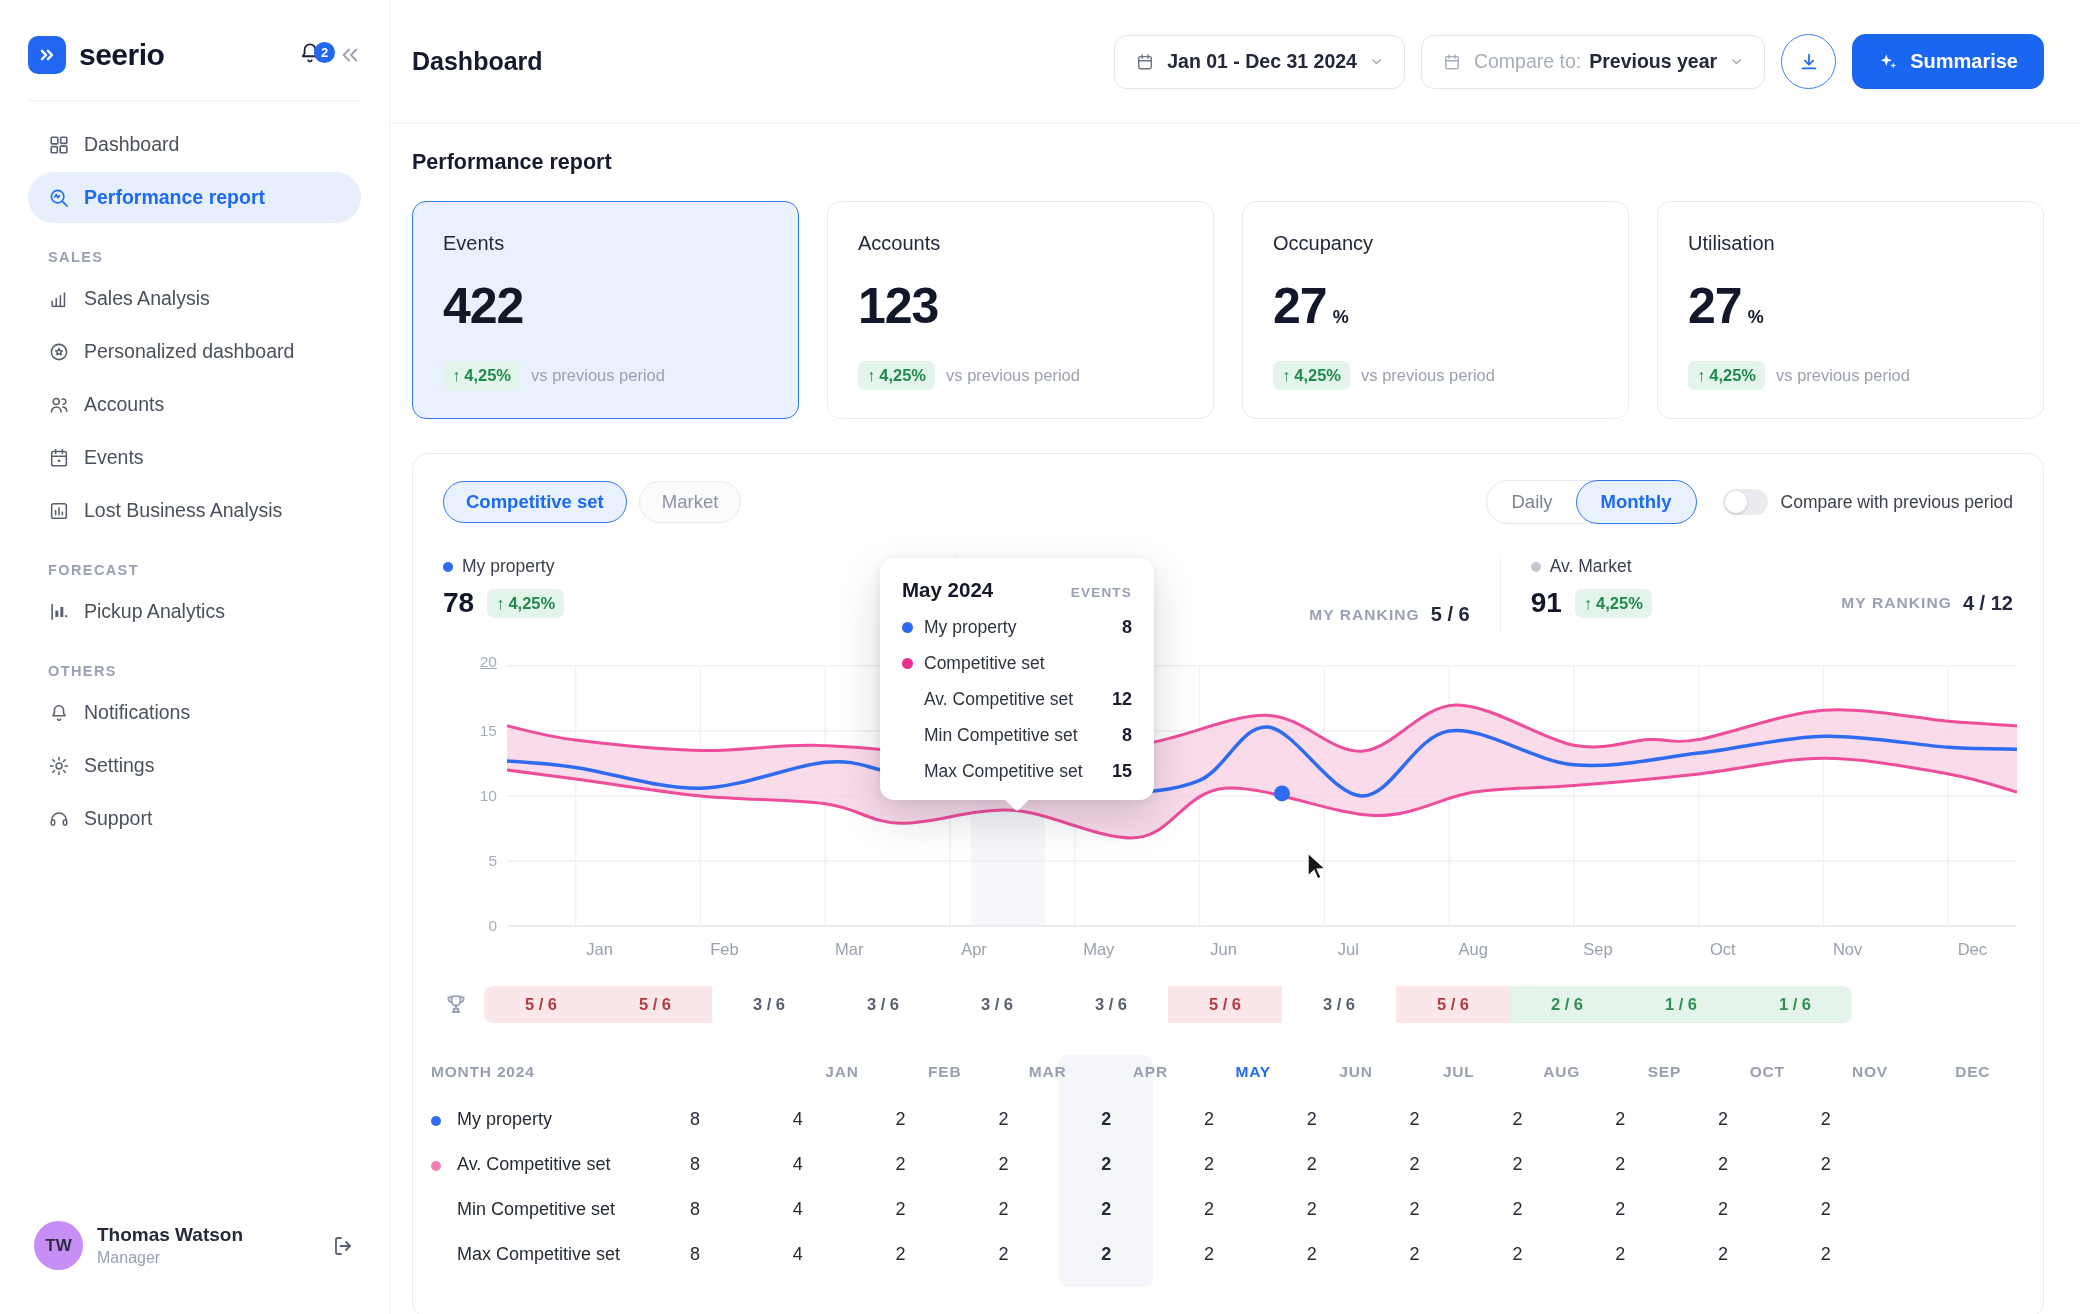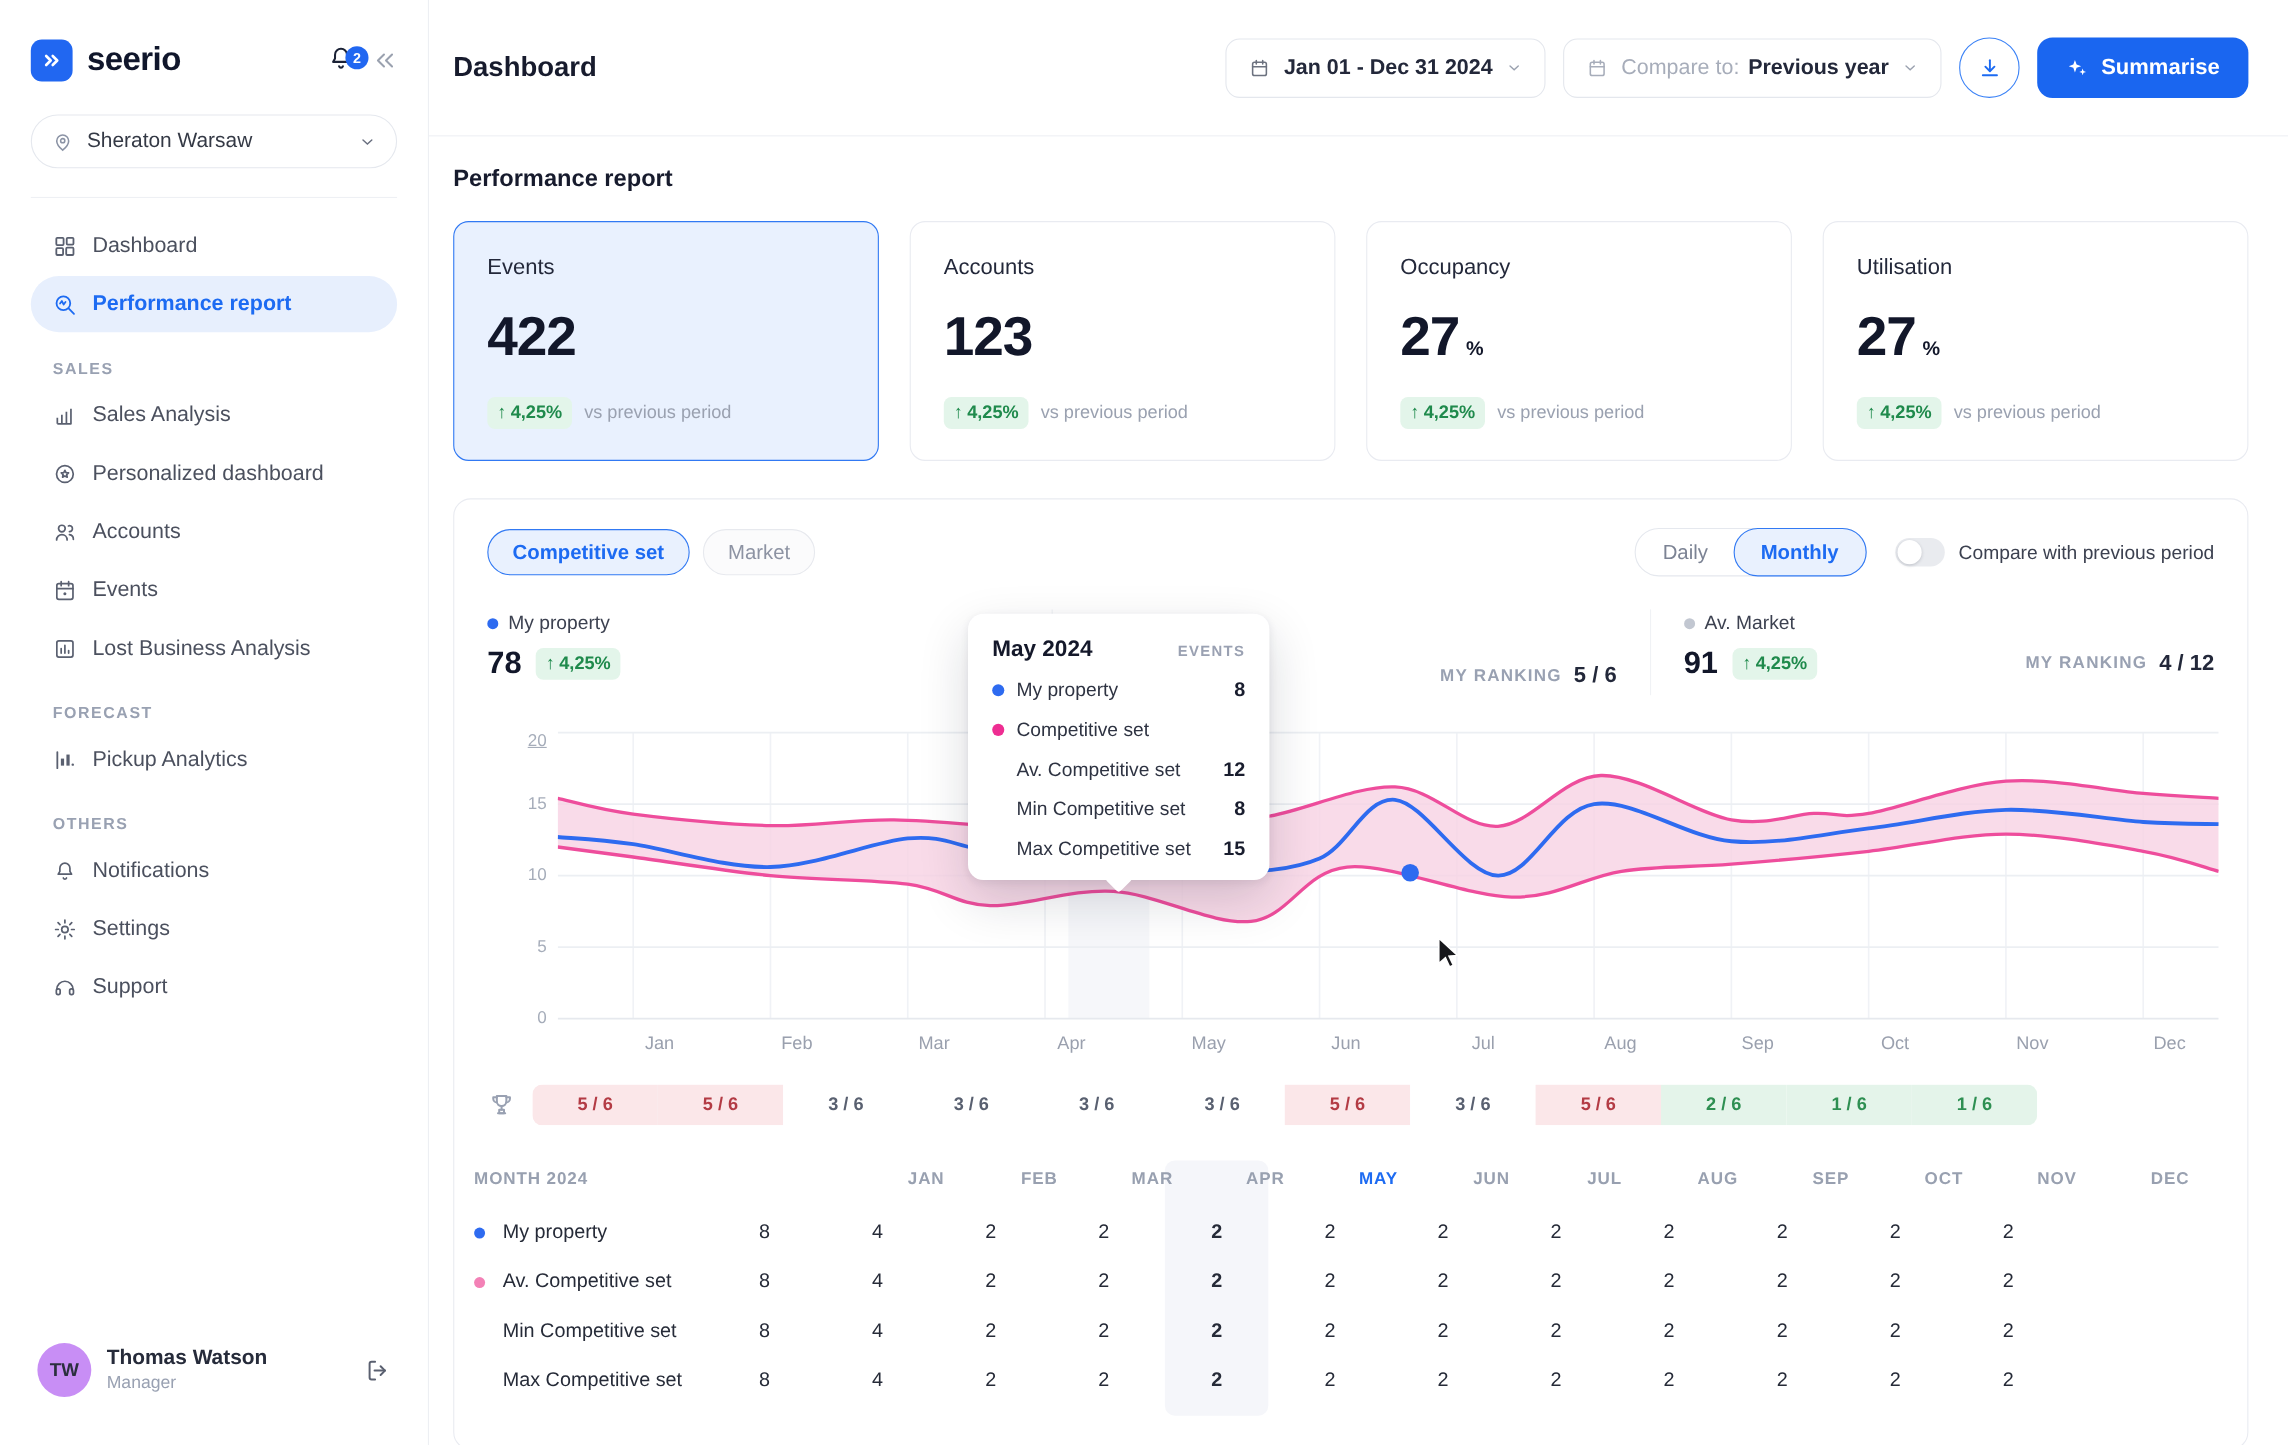--- a/index.html
+++ b/index.html
@@ -146,34 +146,20 @@
         </span>
         <span class="collapse">
           <svg width="22" height="22" viewBox="0 0 24 24" fill="none" stroke="#9aa1af" stroke-width="2" stroke-linecap="round" stroke-linejoin="round">
               <path d="M11 6l-6 6 6 6"></path>
               <path d="M19 6l-6 6 6 6"></path>
             </svg>
         </span>
       </div>
     </div>
 
-    <div class="property-select">
-      <span style="display:flex;color:#8b93a5">
-        <svg width="20" height="20" viewBox="0 0 24 24" fill="none" stroke="currentColor" stroke-width="1.7">
-            <path d="M12 21s-6.5-5.2-6.5-10a6.5 6.5 0 0 1 13 0C18.5 15.8 12 21 12 21z"></path>
-            <circle cx="12" cy="10.7" r="2.3"></circle>
-          </svg>
-      </span>
-      <span>Sheraton Warsaw</span>
-      <span class="chev">
-        <svg width="16" height="16" viewBox="0 0 24 24" fill="none" stroke="currentColor" stroke-width="2" stroke-linecap="round">
-            <path d="M6 9.5 12 15l6-5.5"></path>
-          </svg>
-      </span>
-    </div>
 
     <div class="side-div"></div>
 
     <nav class="nav">
       <div class="nav-item">
         <span class="ico">
             <svg width="22" height="22" viewBox="0 0 24 24" fill="none" stroke="currentColor" stroke-width="1.8">
               <rect x="3.5" y="3.5" width="7.2" height="7.2" rx="1"></rect>
               <rect x="13.8" y="3.5" width="6.7" height="6.7" rx="1"></rect>
               <rect x="3.5" y="13.8" width="6.7" height="6.7" rx="1"></rect>
@@ -481,21 +467,21 @@
           </div>
         </div>
 
         <div class="chart-zone">
           <div class="chart-flex">
             <div class="y-gutter" id="y-labels">
                 <span style="top: 266px;">0</span>
                 <span style="top: 201px;">5</span>
                 <span style="top: 136px;">10</span>
                 <span style="top: 71px;">15</span>
-                <span style="top: 14px; text-decoration: underline;">20</span>
+                <span style="top: 2px; text-decoration: underline;">20</span>
               </div>
             <svg id="chart-svg" width="1510" height="272" viewBox="0 0 1510 272">
                 <rect x="464.2314049586777" y="6" width="73.62809917355366" height="260" fill="#f6f7fa"></rect>
                 <line x1="68.63636363636364" y1="6" x2="68.63636363636364" y2="266" stroke="#f0f2f6" stroke-width="1.5"></line>
                 <line x1="193.42975206611573" y1="6" x2="193.42975206611573" y2="266" stroke="#f0f2f6" stroke-width="1.5"></line>
                 <line x1="318.22314049586777" y1="6" x2="318.22314049586777" y2="266" stroke="#f0f2f6" stroke-width="1.5"></line>
                 <line x1="443.0165289256198" y1="6" x2="443.0165289256198" y2="266" stroke="#f0f2f6" stroke-width="1.5"></line>
                 <line x1="567.8099173553719" y1="6" x2="567.8099173553719" y2="266" stroke="#f0f2f6" stroke-width="1.5"></line>
                 <line x1="692.603305785124" y1="6" x2="692.603305785124" y2="266" stroke="#f0f2f6" stroke-width="1.5"></line>
                 <line x1="817.396694214876" y1="6" x2="817.396694214876" y2="266" stroke="#f0f2f6" stroke-width="1.5"></line>

